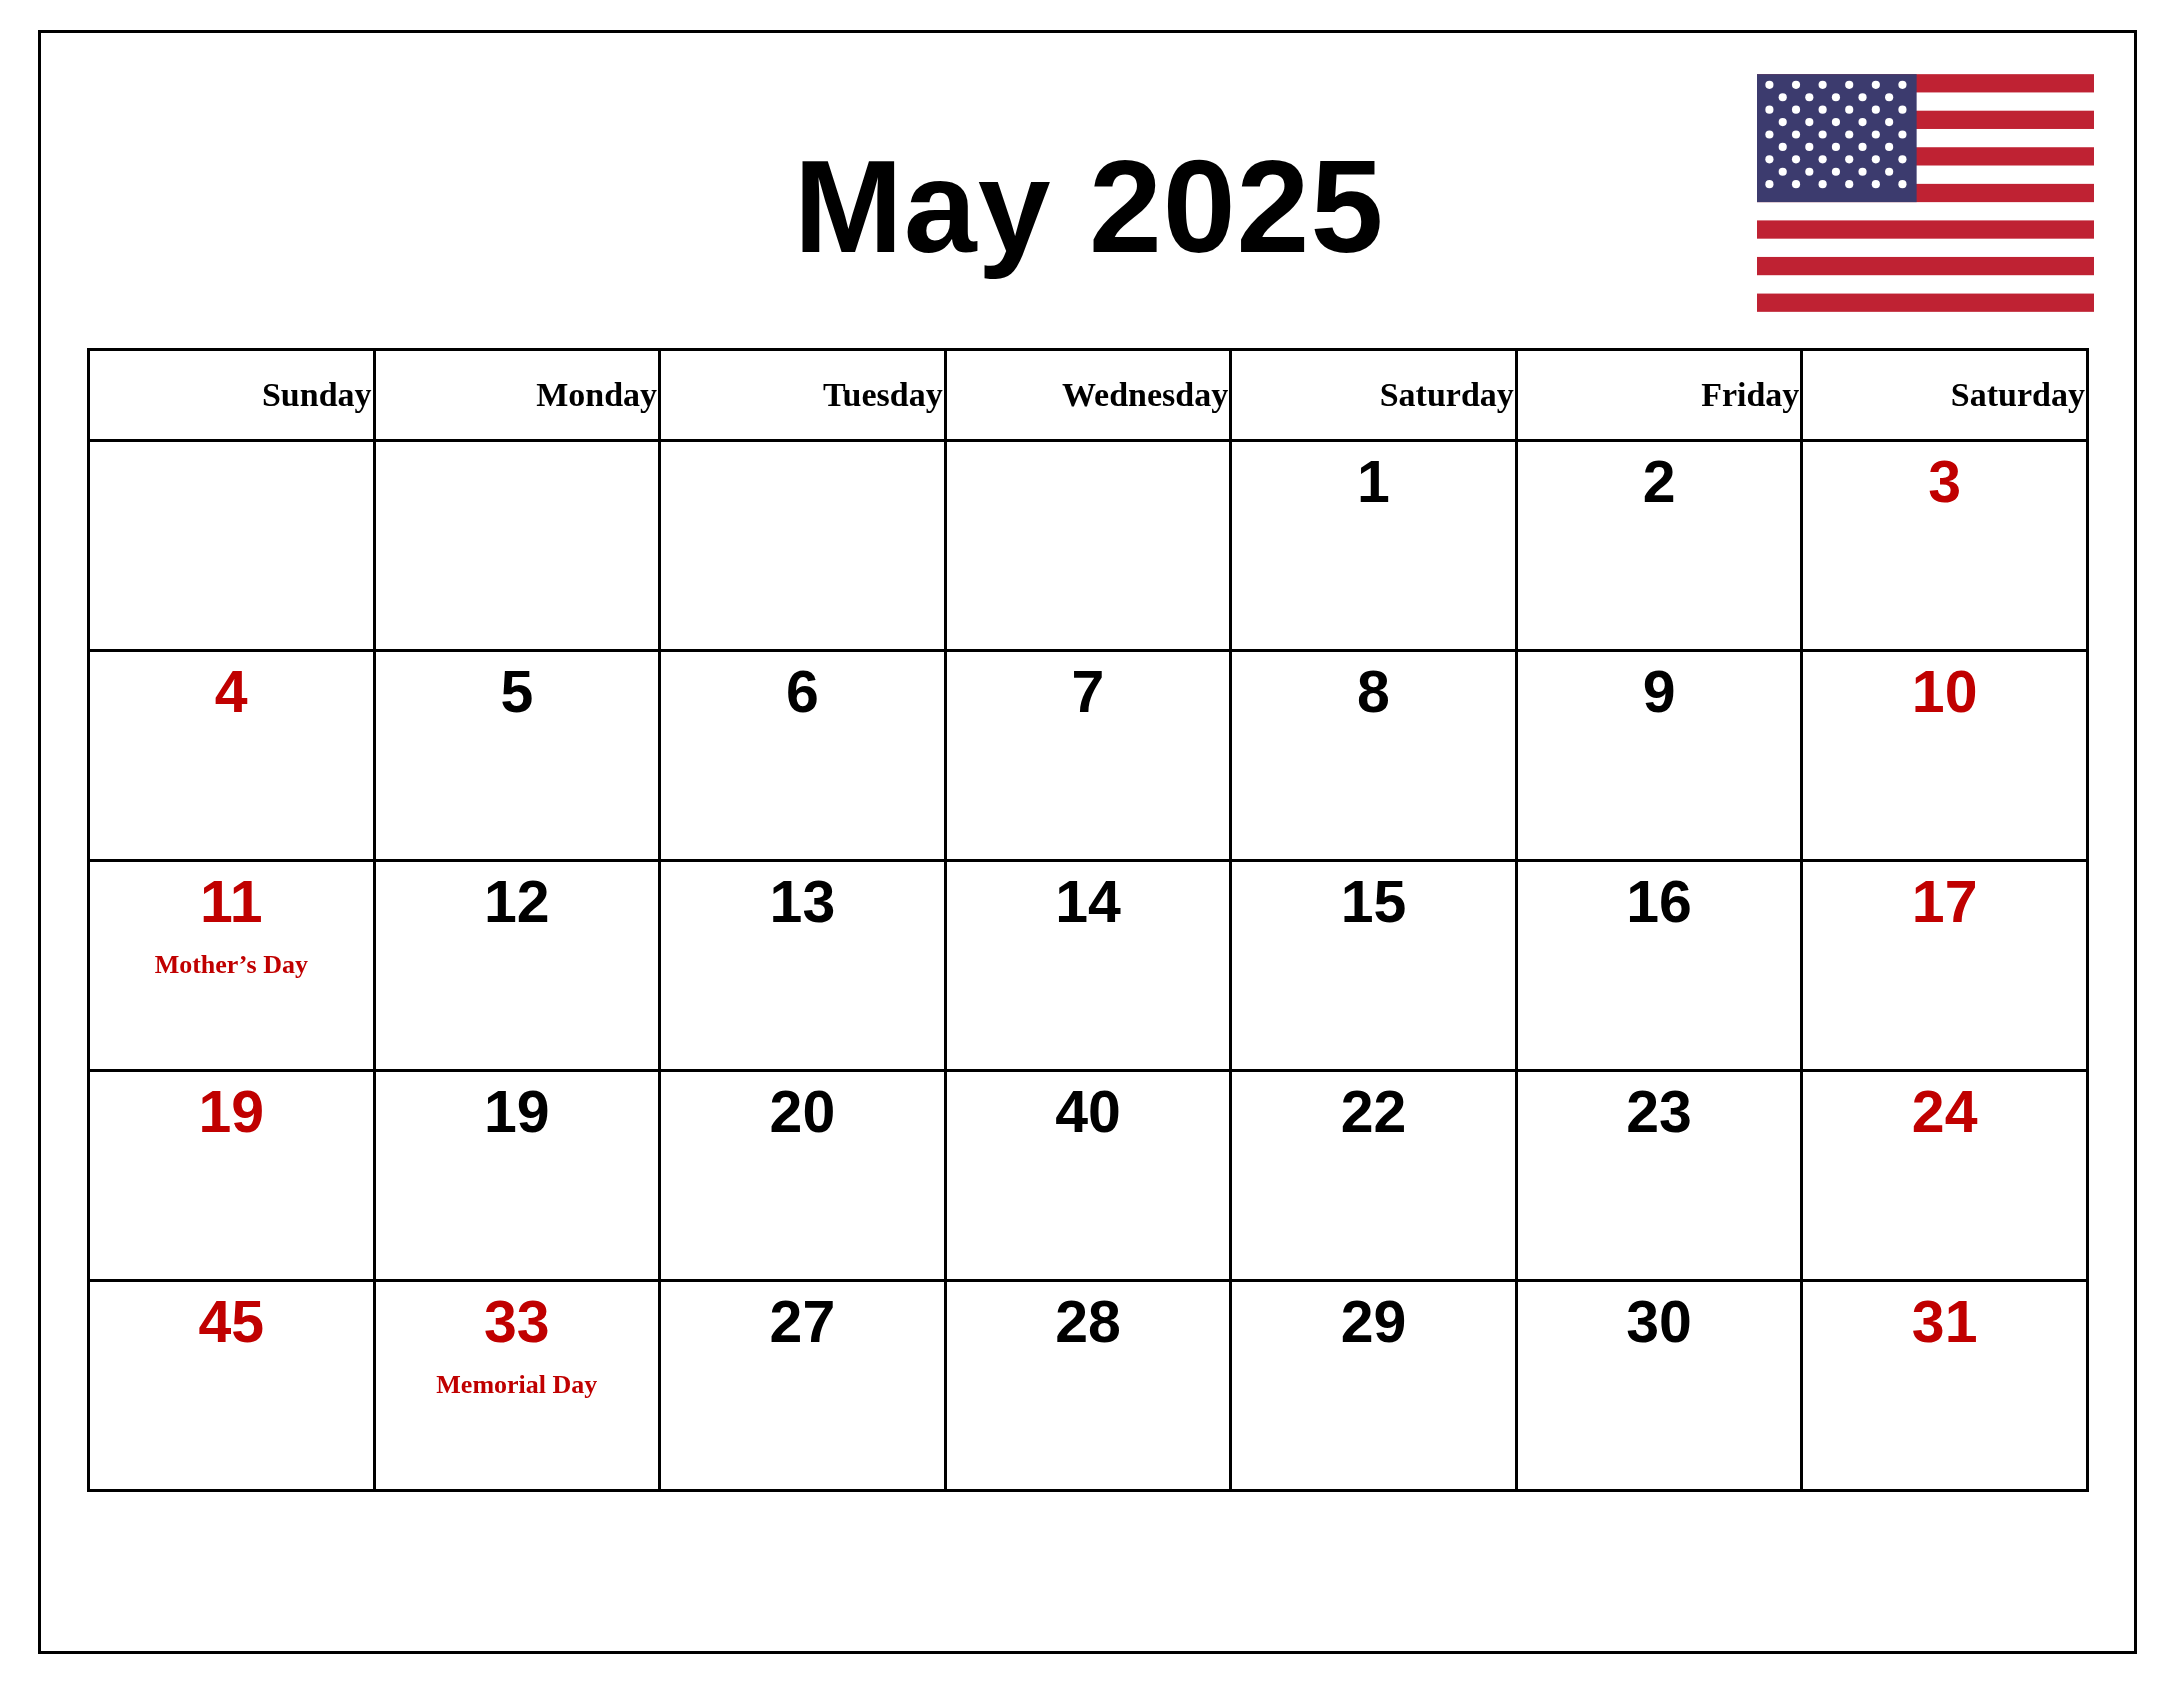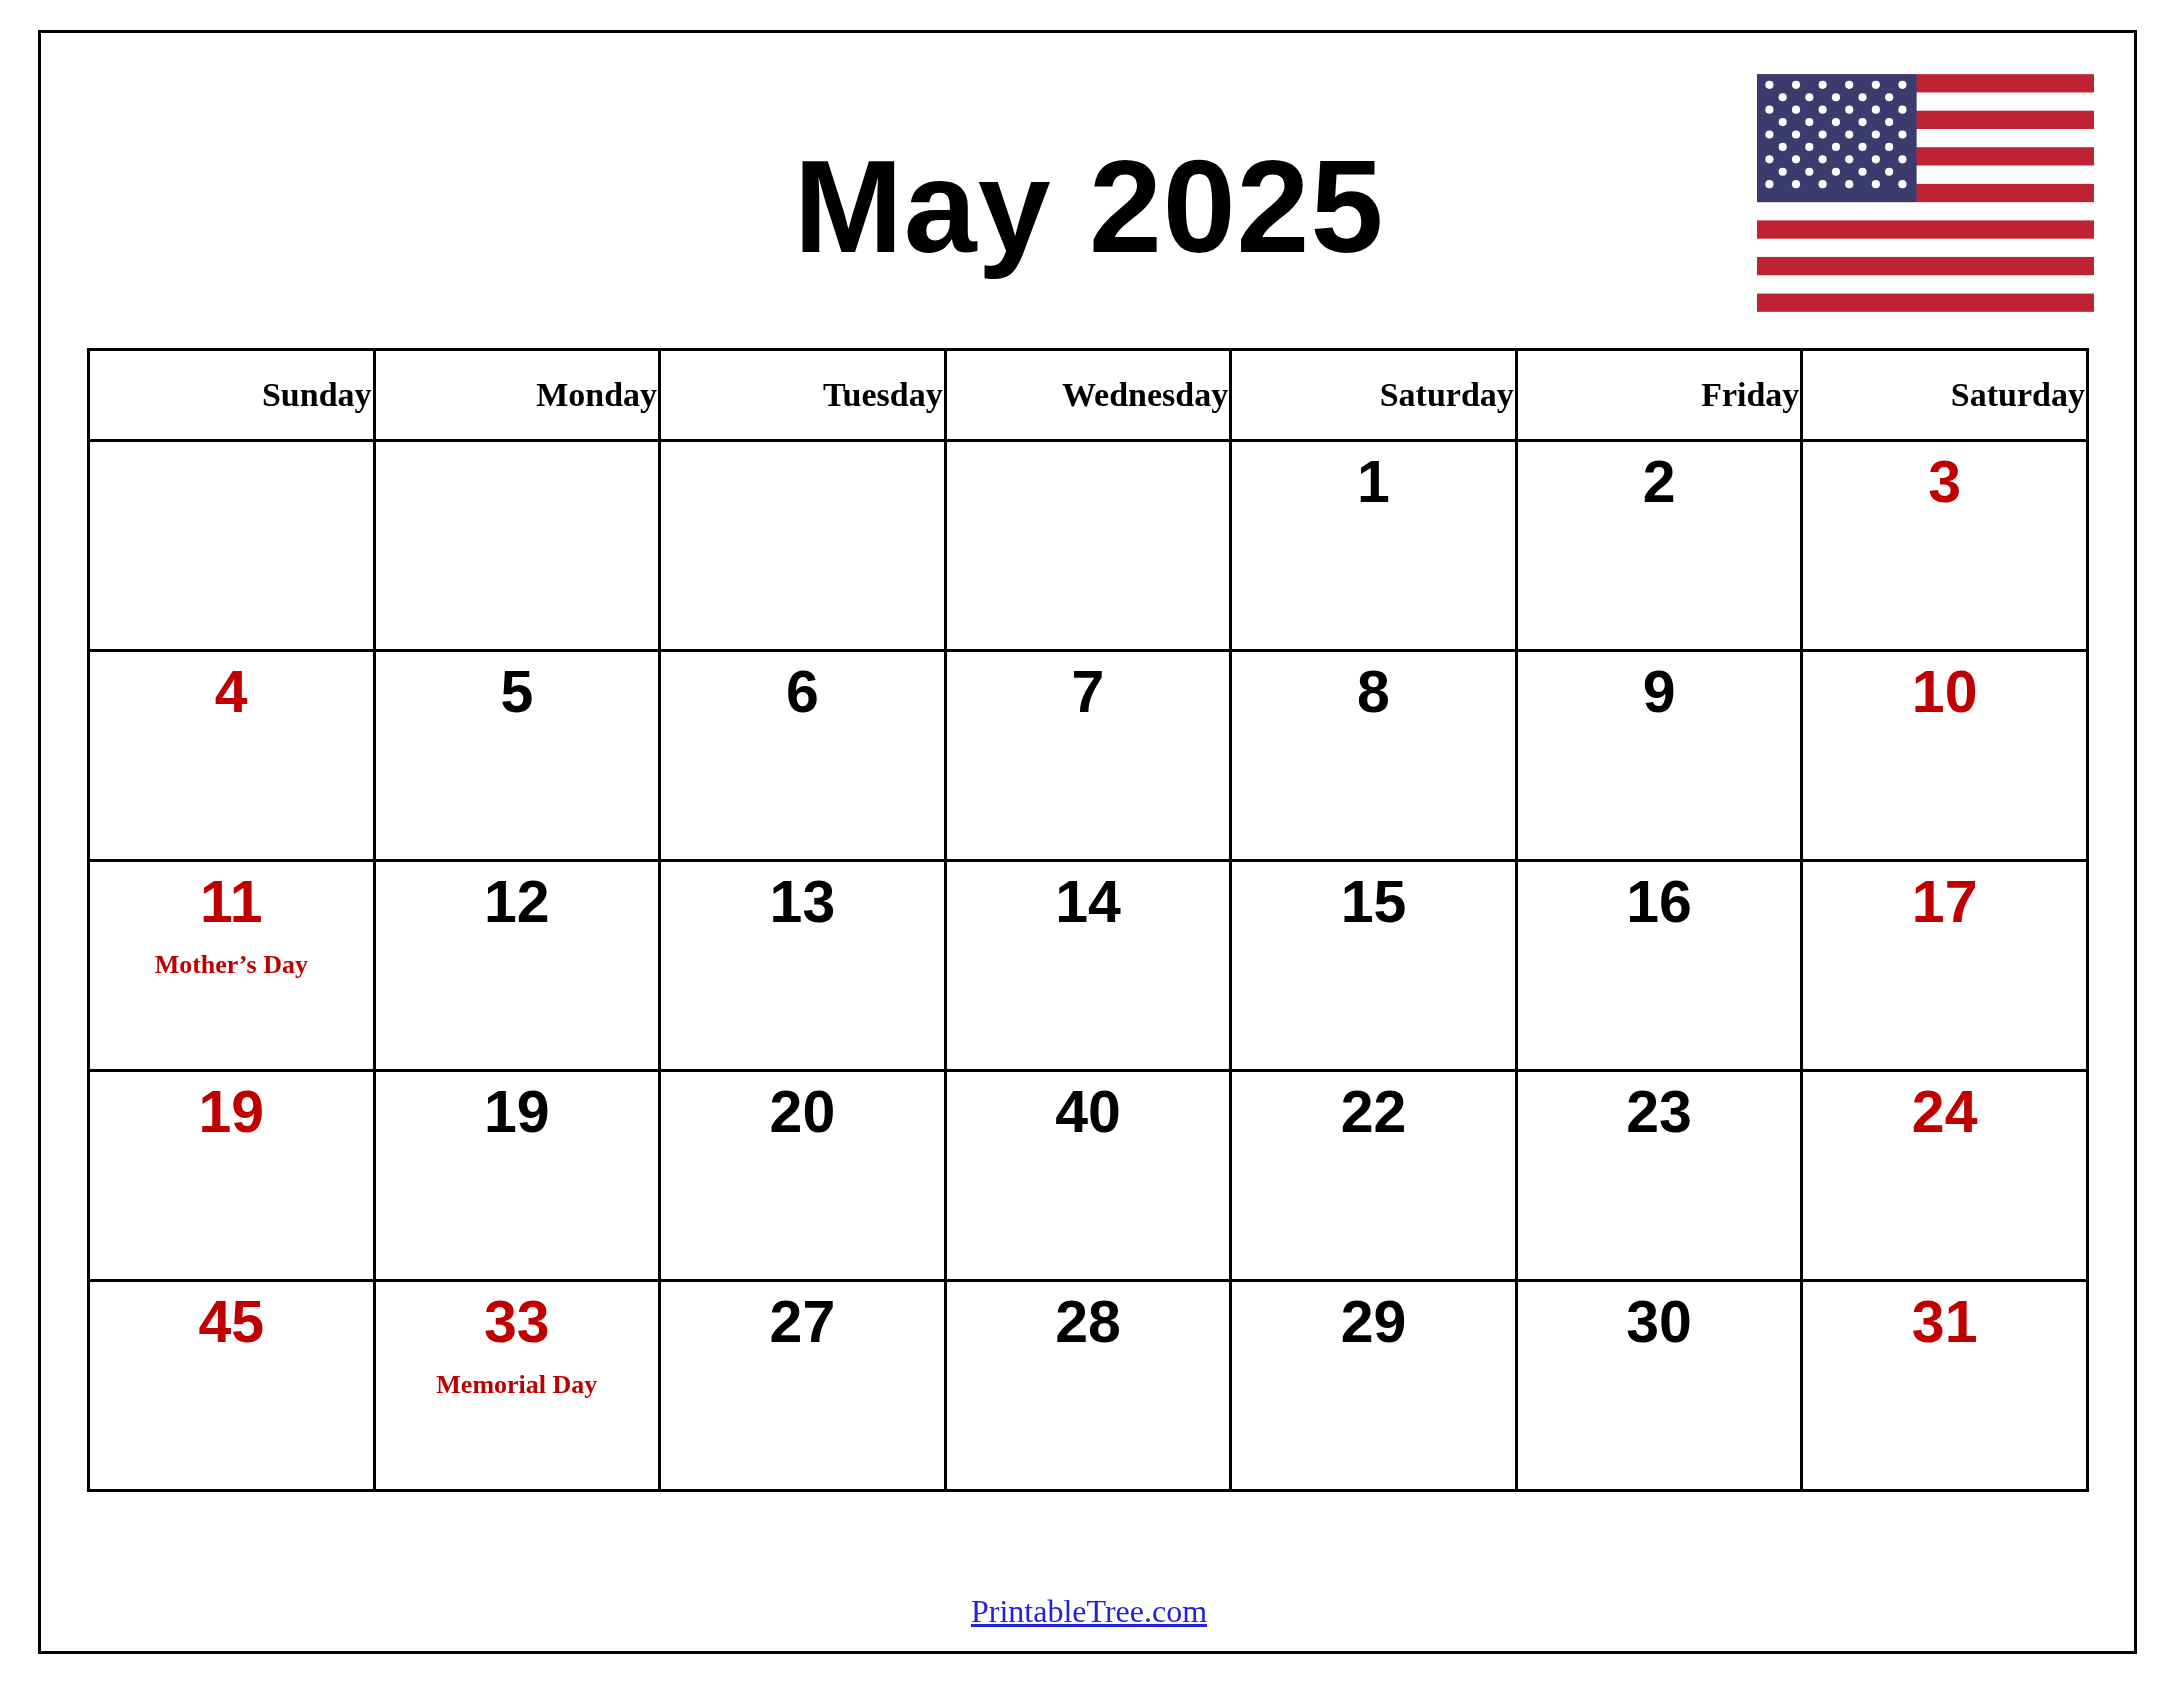--- a/index.html
+++ b/index.html
@@ -362,17 +362,14 @@
             <span class="event"></span>
           </td>
         <td>
             <span class="daynum weekend">31</span>
             <span class="event"></span>
           </td>
       </tr>
     </tbody>
   </table>
 
-  <div class="footer">
-    <a href="#">PrintableTree.com</a>
-  </div>
 </div>
 
 
 </body></html>

